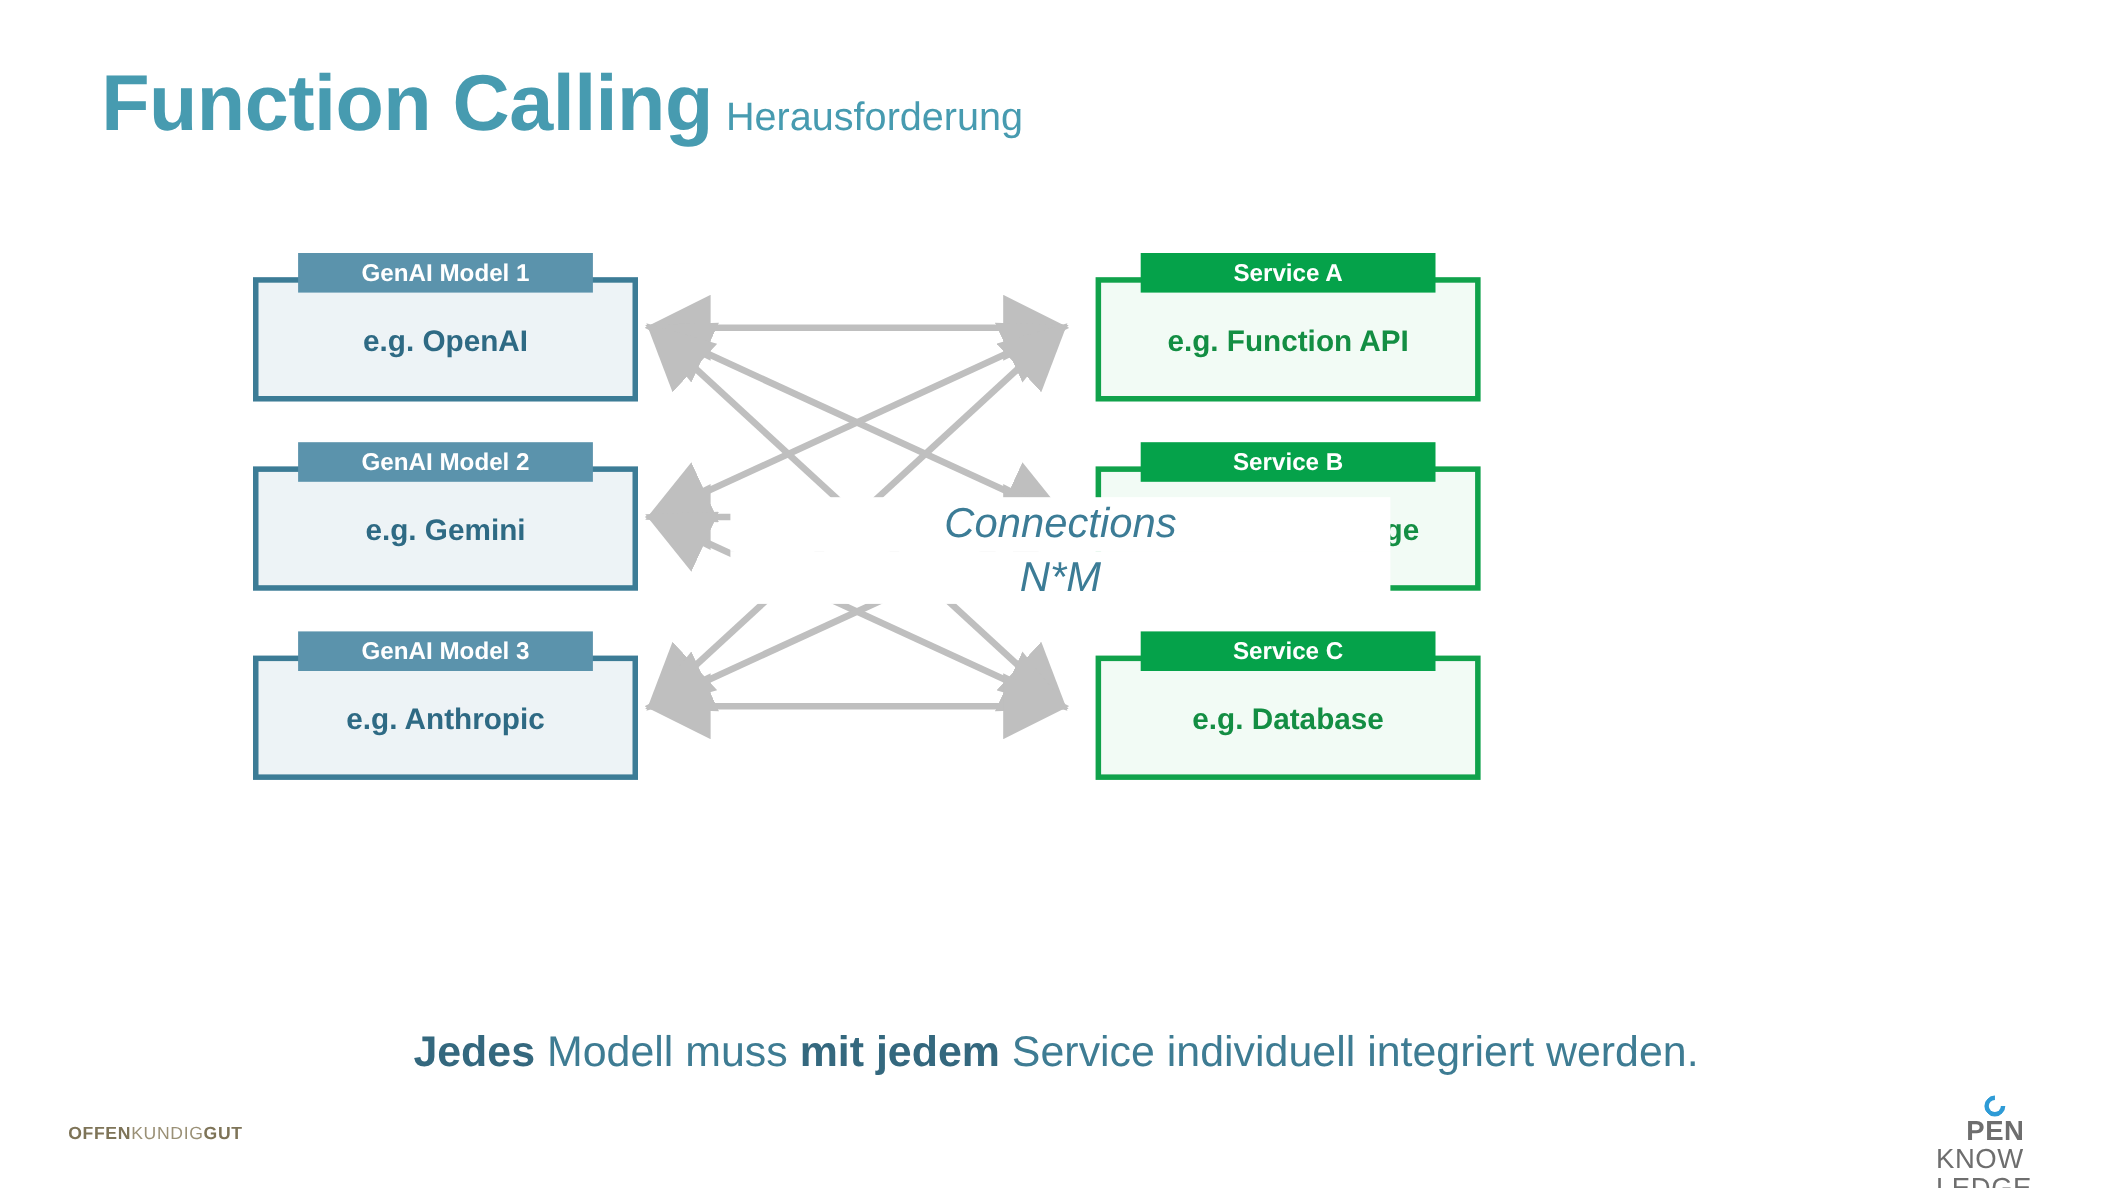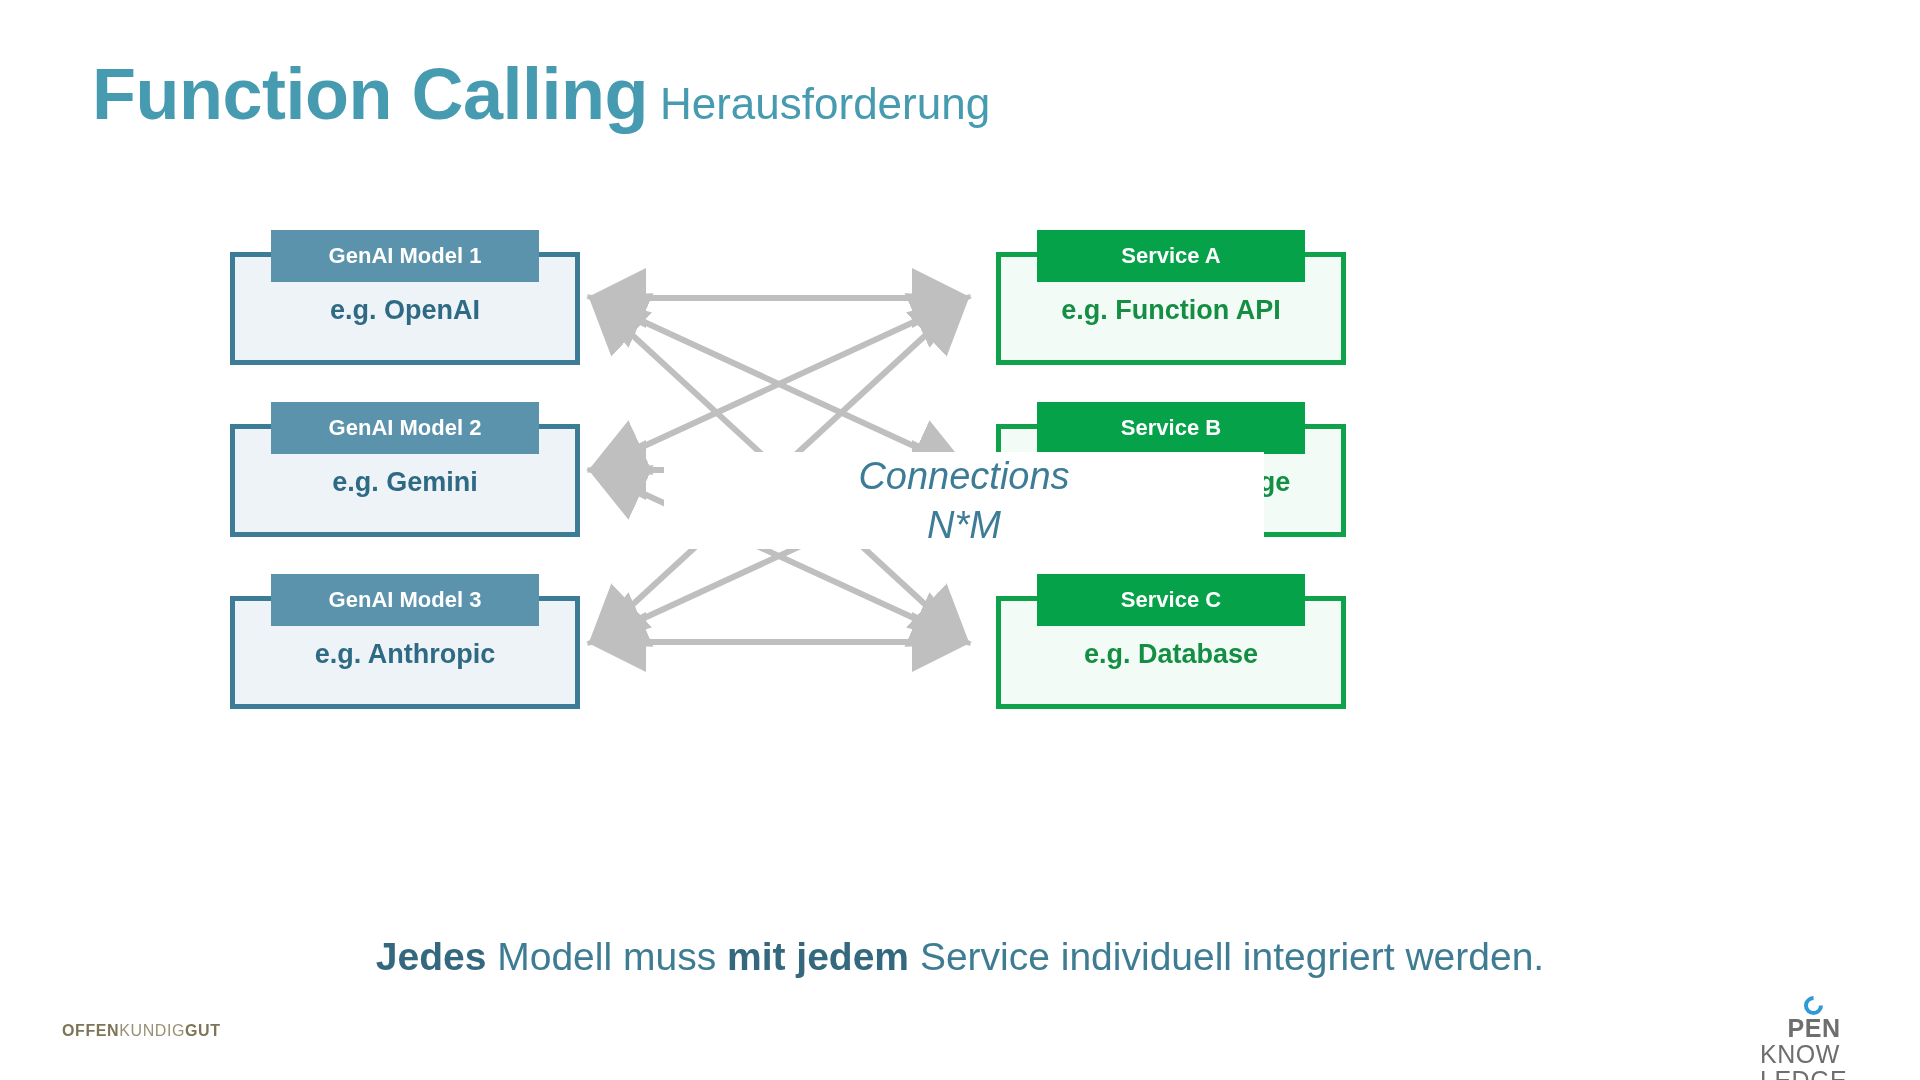--- a/index.html
+++ b/index.html
@@ -16,42 +16,42 @@
   .title-row{
     position:absolute;left:92px;top:58px;
     display:flex;align-items:baseline;gap:12px;
     white-space:nowrap;
   }
   .title-main{
     font-size:72px;font-weight:bold;color:#479BB0;
     letter-spacing:-0.5px;line-height:1;
   }
   .title-sub{
-    font-size:44px;font-weight:normal;color:#479BB0;
+    font-size:36px;font-weight:normal;color:#479BB0;
     line-height:1;
   }
 
   
   .stage{position:absolute;left:0;top:230px;width:1920px;height:620px;}
   svg.wires{position:absolute;left:0;top:0;width:1920px;height:620px;}
 
   
   .node{
     position:absolute;
     width:350px;height:135px;
     box-sizing:border-box;
     display:flex;align-items:center;justify-content:center;
   }
   .node .frame{
     position:absolute;left:0;top:22px;right:0;bottom:0;
     box-sizing:border-box;
   }
   .node .tab{
     position:absolute;top:0;left:50%;transform:translateX(-50%);
-    min-width:268px;height:52px;
+    min-width:268px;height:36px;
     display:flex;align-items:center;justify-content:center;
     font-size:22px;font-weight:bold;color:#ffffff;
     padding:0 18px;box-sizing:border-box;
     z-index:3;
   }
   .node .body{
     position:relative;z-index:2;
     margin-top:26px;
     font-size:27px;font-weight:bold;
     text-align:center;

